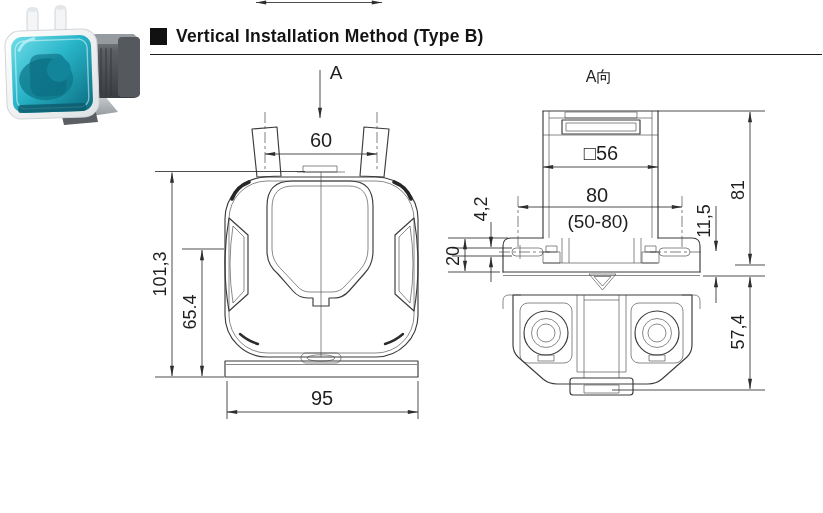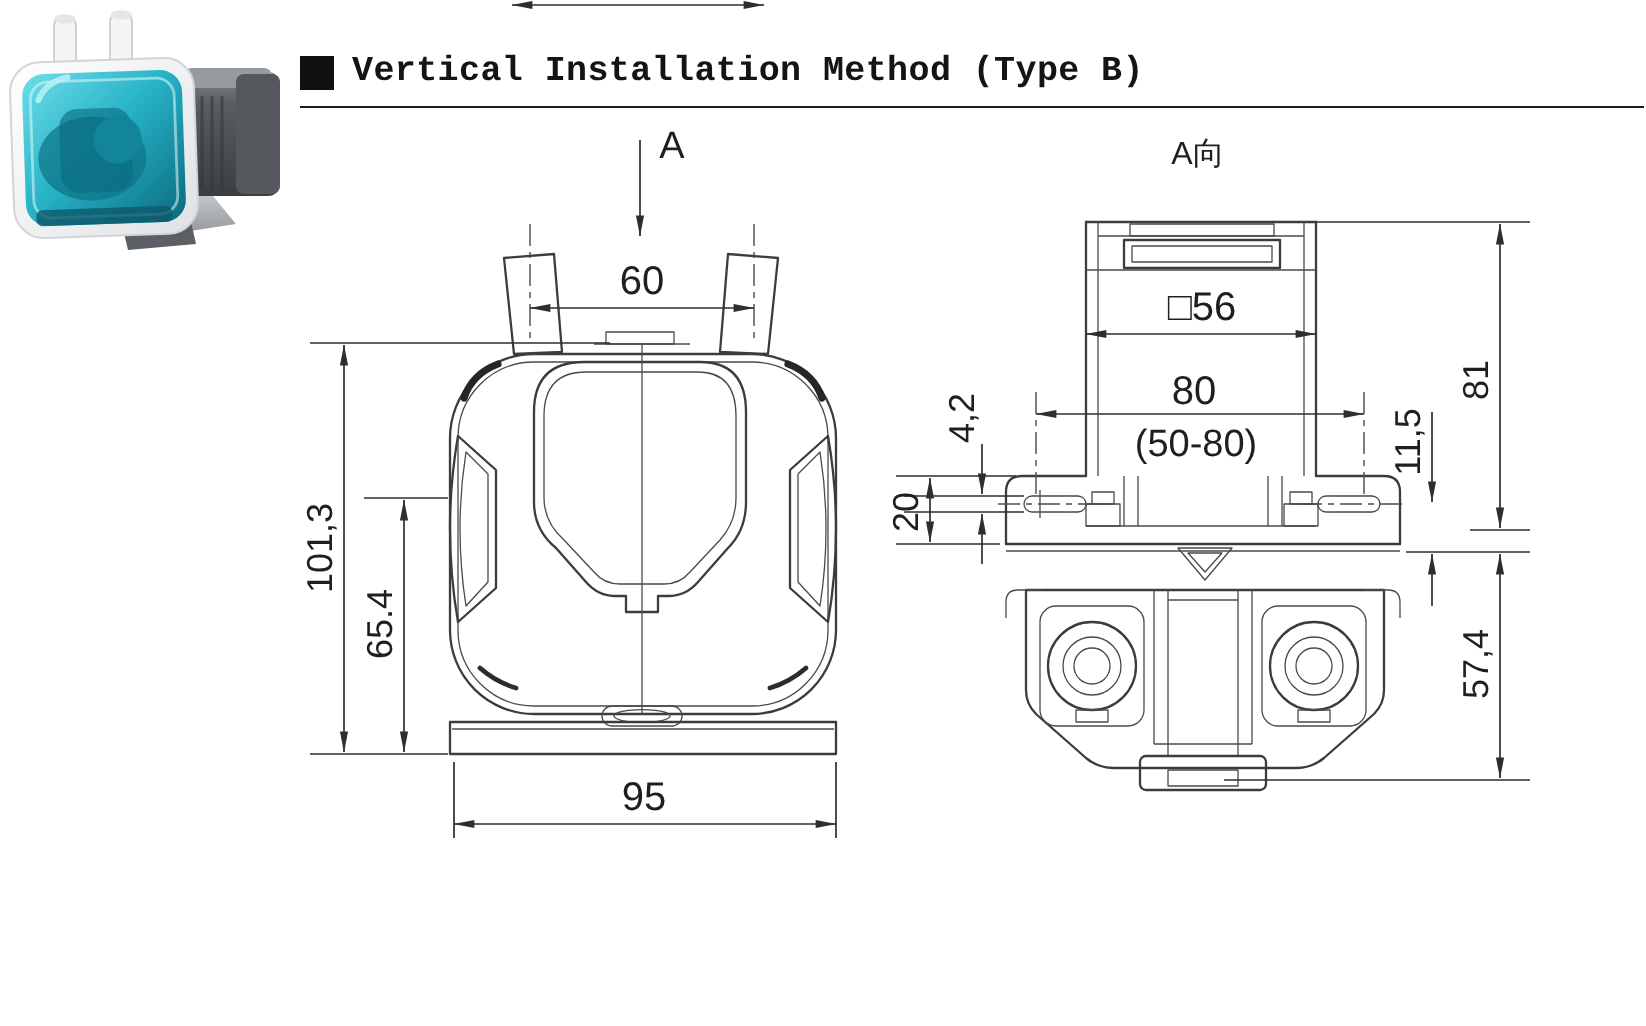--- a/index.html
+++ b/index.html
@@ -1,21 +1,21 @@
 <!DOCTYPE html>
 <html><head>
 <meta charset="utf-8">
 <style>
   html,body{margin:0;padding:0;background:#ffffff;}
   .canvas{position:relative;width:823px;height:513px;background:#fff;overflow:hidden;
           font-family:"Liberation Sans","DejaVu Sans",sans-serif;}
   .header{position:absolute;left:150px;top:26px;width:672px;border-bottom:1.6px solid #1c1c1c;
           padding-bottom:7px;display:flex;align-items:center;gap:9px;}
   .sq{width:17px;height:17px;background:#111;flex:0 0 auto;}
-  .title{font-size:17.5px;font-weight:600;color:#141414;letter-spacing:.2px;white-space:nowrap;font-family:Liberation Mono, monospace;}
+  .title{font-size:17.5px;font-weight:600;color:#141414;letter-spacing:.2px;white-space:nowrap;}
   svg{position:absolute;left:0;top:0;}
   
   .s  {stroke:#3c3c3c;fill:none;stroke-width:1.15;stroke-linejoin:round;stroke-linecap:round;}
   .t  {stroke:#4a4a4a;fill:none;stroke-width:.65;stroke-linejoin:round;}
   .d  {stroke:#2e2e2e;fill:none;stroke-width:.85;}
   .cl {stroke:#4a4a4a;fill:none;stroke-width:.7;stroke-dasharray:11 3 3 3;}
   .dk {stroke:#262626;fill:none;stroke-width:3.6;stroke-linecap:round;}
   .dk2{stroke:#2c2c2c;fill:none;stroke-width:2.4;stroke-linecap:round;}
   text{fill:#1f1f1f;font-family:"Liberation Sans","DejaVu Sans",sans-serif;}
   .dim {font-size:20px;}

